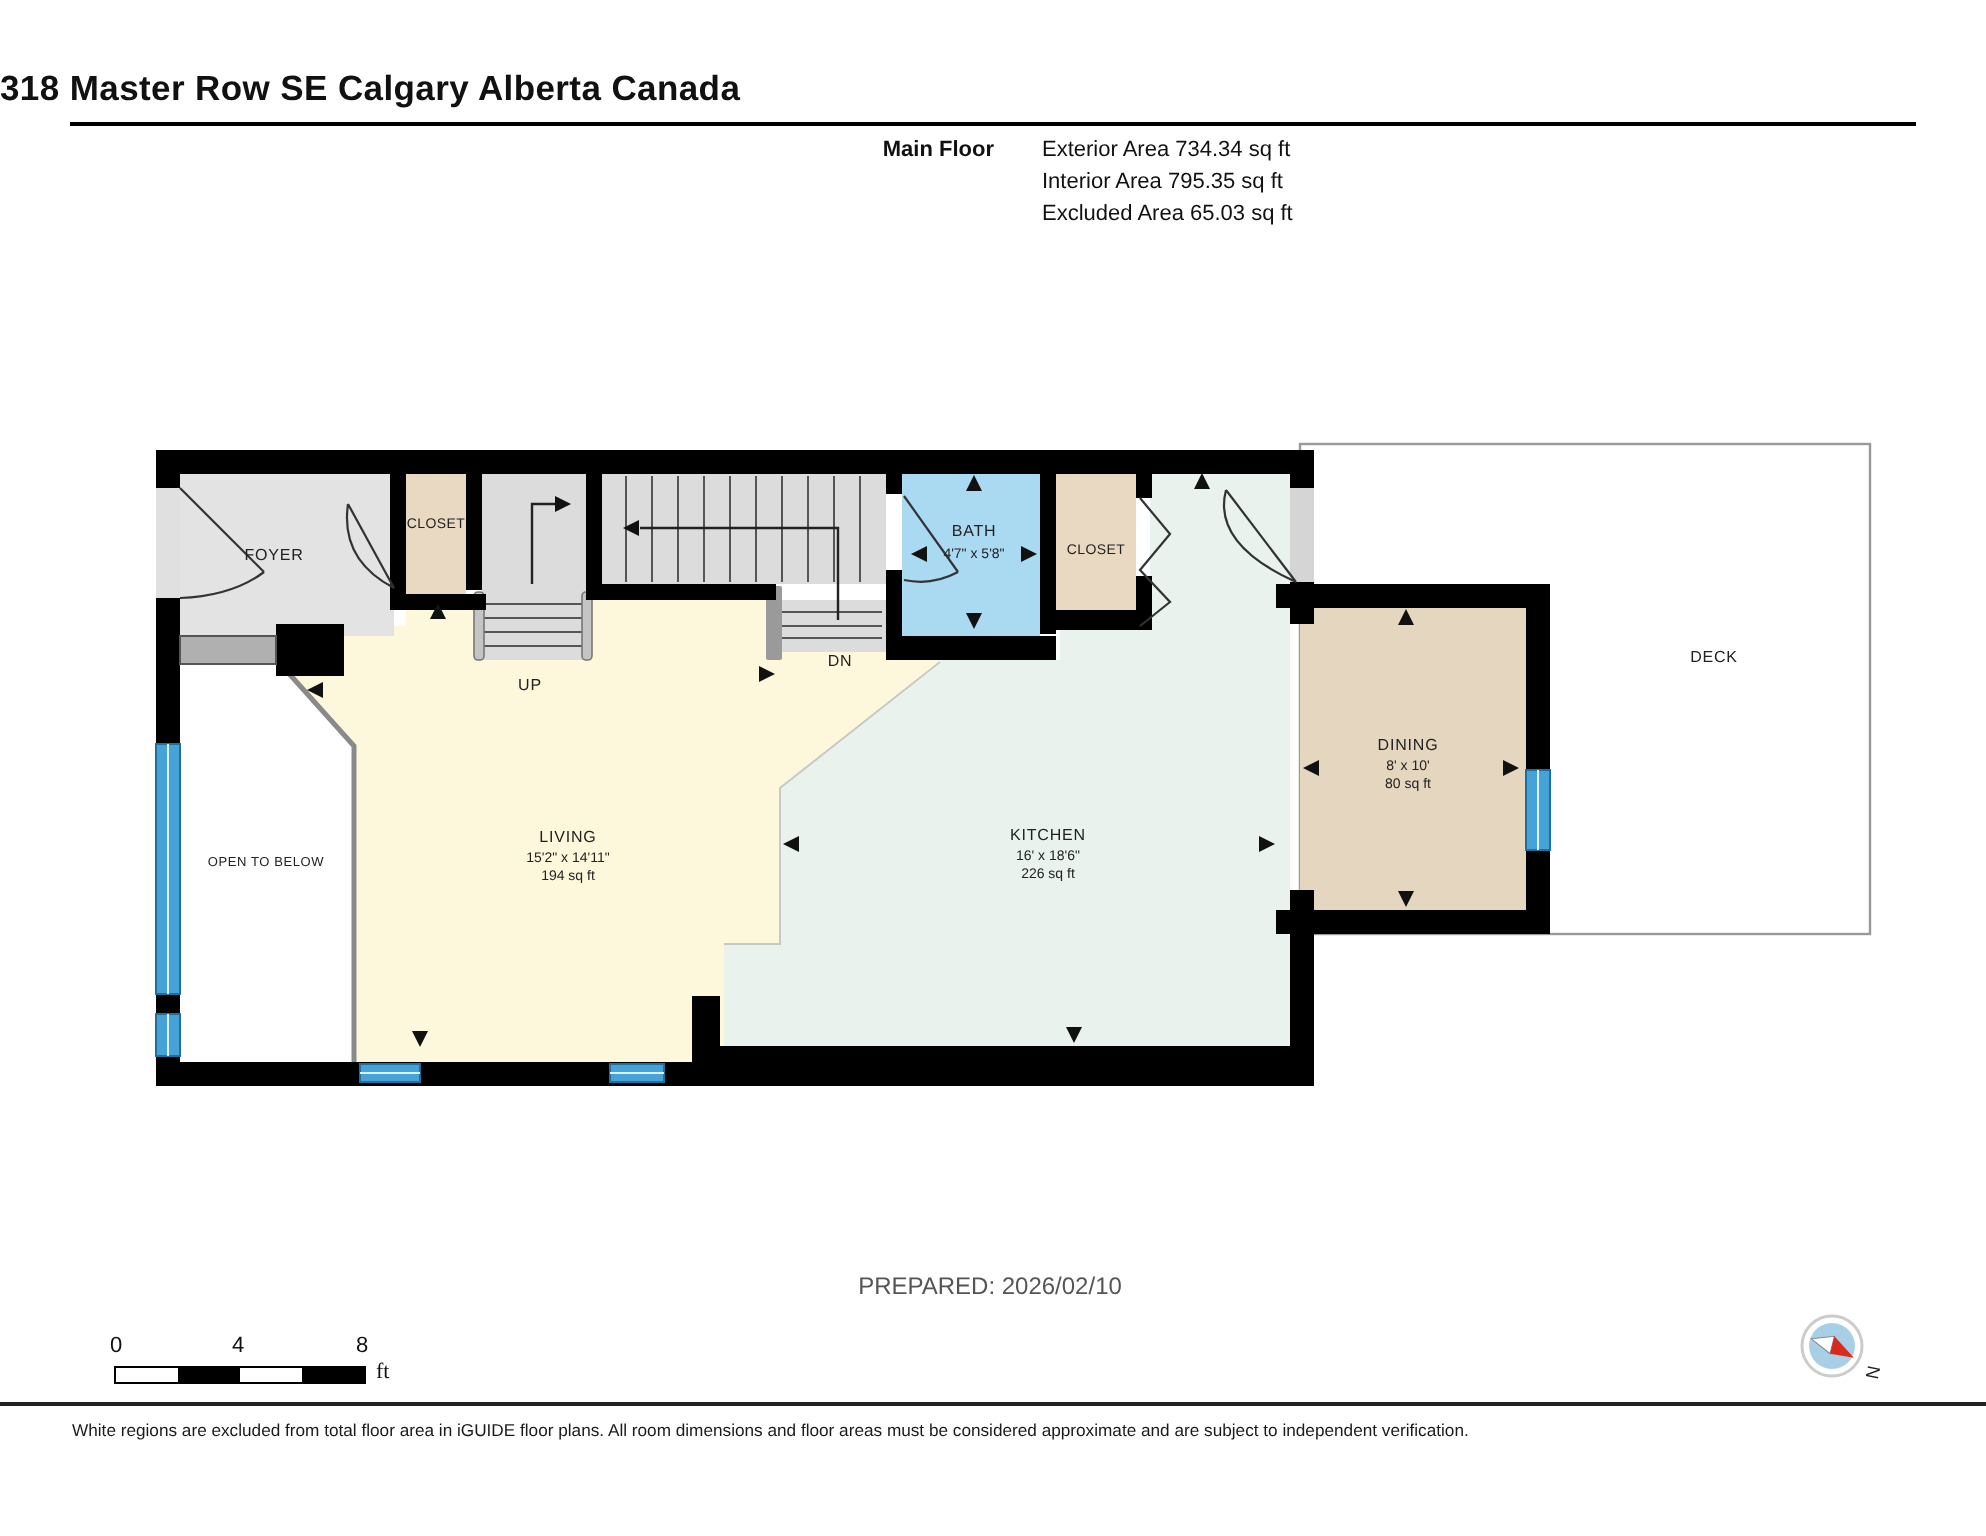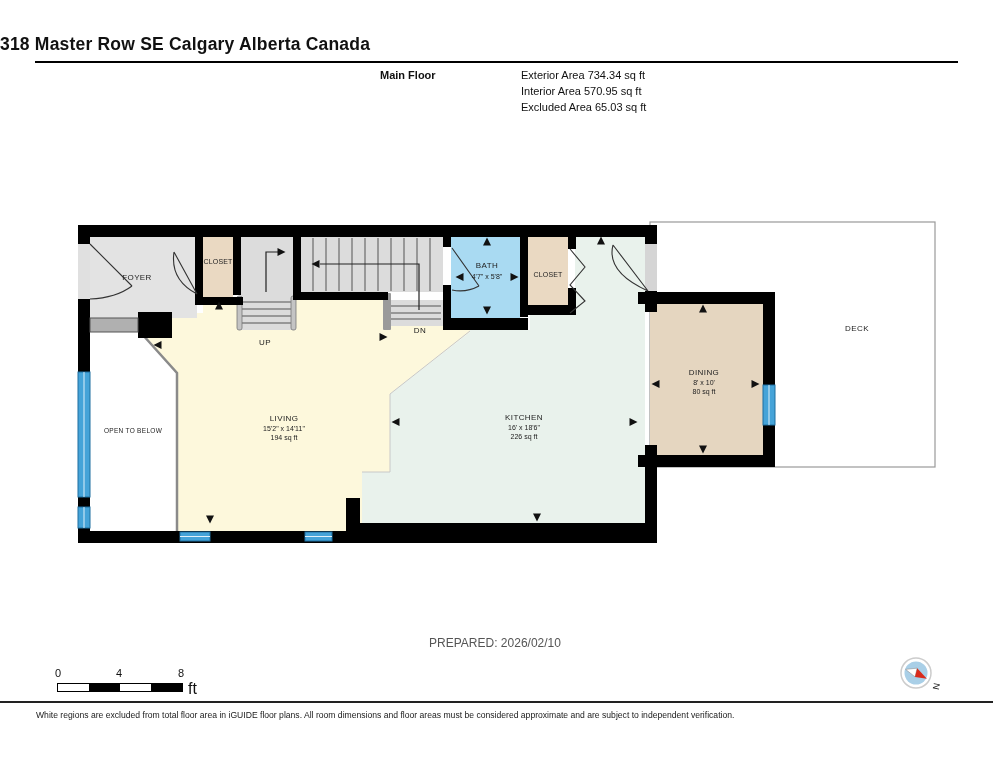--- a/index.html
+++ b/index.html
@@ -2,48 +2,48 @@
 <html><head>
 <meta charset="utf-8">
 <style>
   html,body{margin:0;padding:0;background:#fff;}
   body{width:993px;height:768px;position:relative;overflow:hidden;
        font-family:"Liberation Sans", sans-serif;color:#111;}
   .abs{position:absolute;}
   
   .title{top:34px;left:0;width:993px;text-align:left;font-size:17.5px;font-weight:bold;letter-spacing:.2px;}
   .title-rule{top:61px;left:35px;width:923px;height:2px;background:#000;}
-  .floor-label{top:69px;left:380px;width:117px;font-size:11px;font-weight:bold;}
+  .floor-label{top:69px;left:380px;width:117px;text-align:right;font-size:11px;font-weight:bold;}
   .area-line{left:521px;width:260px;font-size:11px;}
   .a0{top:69px}.a1{top:85px}.a2{top:101px}
   
   .plan{top:0;left:0;}
   
   .tick{top:667px;width:14px;text-align:center;font-size:11px;}
   .scalebar{top:683px;left:57px;width:124px;height:7px;border:1px solid #000;display:flex;}
   .scalebar span{height:100%;width:31px;display:block;}
   .sb-w{background:#fff;} .sb-b{background:#000;}
-  .ft-label{top:680px;left:188px;font-size:16px;}
+  .ft-label{top:680px;left:188px;font-size:11px;font-family:Liberation Serif, serif;}
   .prepared{top:636px;left:400px;width:190px;text-align:center;font-size:12px;color:#555;}
   .footer-rule{top:701px;left:0;width:993px;height:2px;background:#222;}
   .disclaimer{top:710px;left:36px;width:930px;font-size:8.6px;color:#1a1a1a;}
   text{font-family:"Liberation Sans", sans-serif;fill:#222;}
   .rname{font-size:8px;letter-spacing:.4px;}
   .rdim{font-size:7px;}
   .rsmall{font-size:7px;letter-spacing:.2px;}
   .tiny{font-size:6.5px;letter-spacing:.3px;}
 </style>
 </head>
 <body>
 
 <div class="abs title">318 Master Row SE Calgary Alberta Canada</div>
 <div class="abs title-rule"></div>
 <div class="abs floor-label">Main Floor</div>
 <div class="abs area-line a0">Exterior Area 734.34 sq ft</div>
-<div class="abs area-line a1">Interior Area 570.95 sq ft</div>
+<div class="abs area-line a1">Interior Area 795.35 sq ft</div>
 <div class="abs area-line a2">Excluded Area 65.03 sq ft</div>
 
 <svg class="abs plan" width="993" height="768" viewBox="0 0 993 768">
   <defs>
     <path id="arr" d="M0,-4.5 L4,3.5 L-4,3.5 Z"></path>
   </defs>
 
   <g>
     <rect x="650" y="222" width="285" height="245" fill="#ffffff" stroke="#999" stroke-width="1.2"></rect>
   </g>

